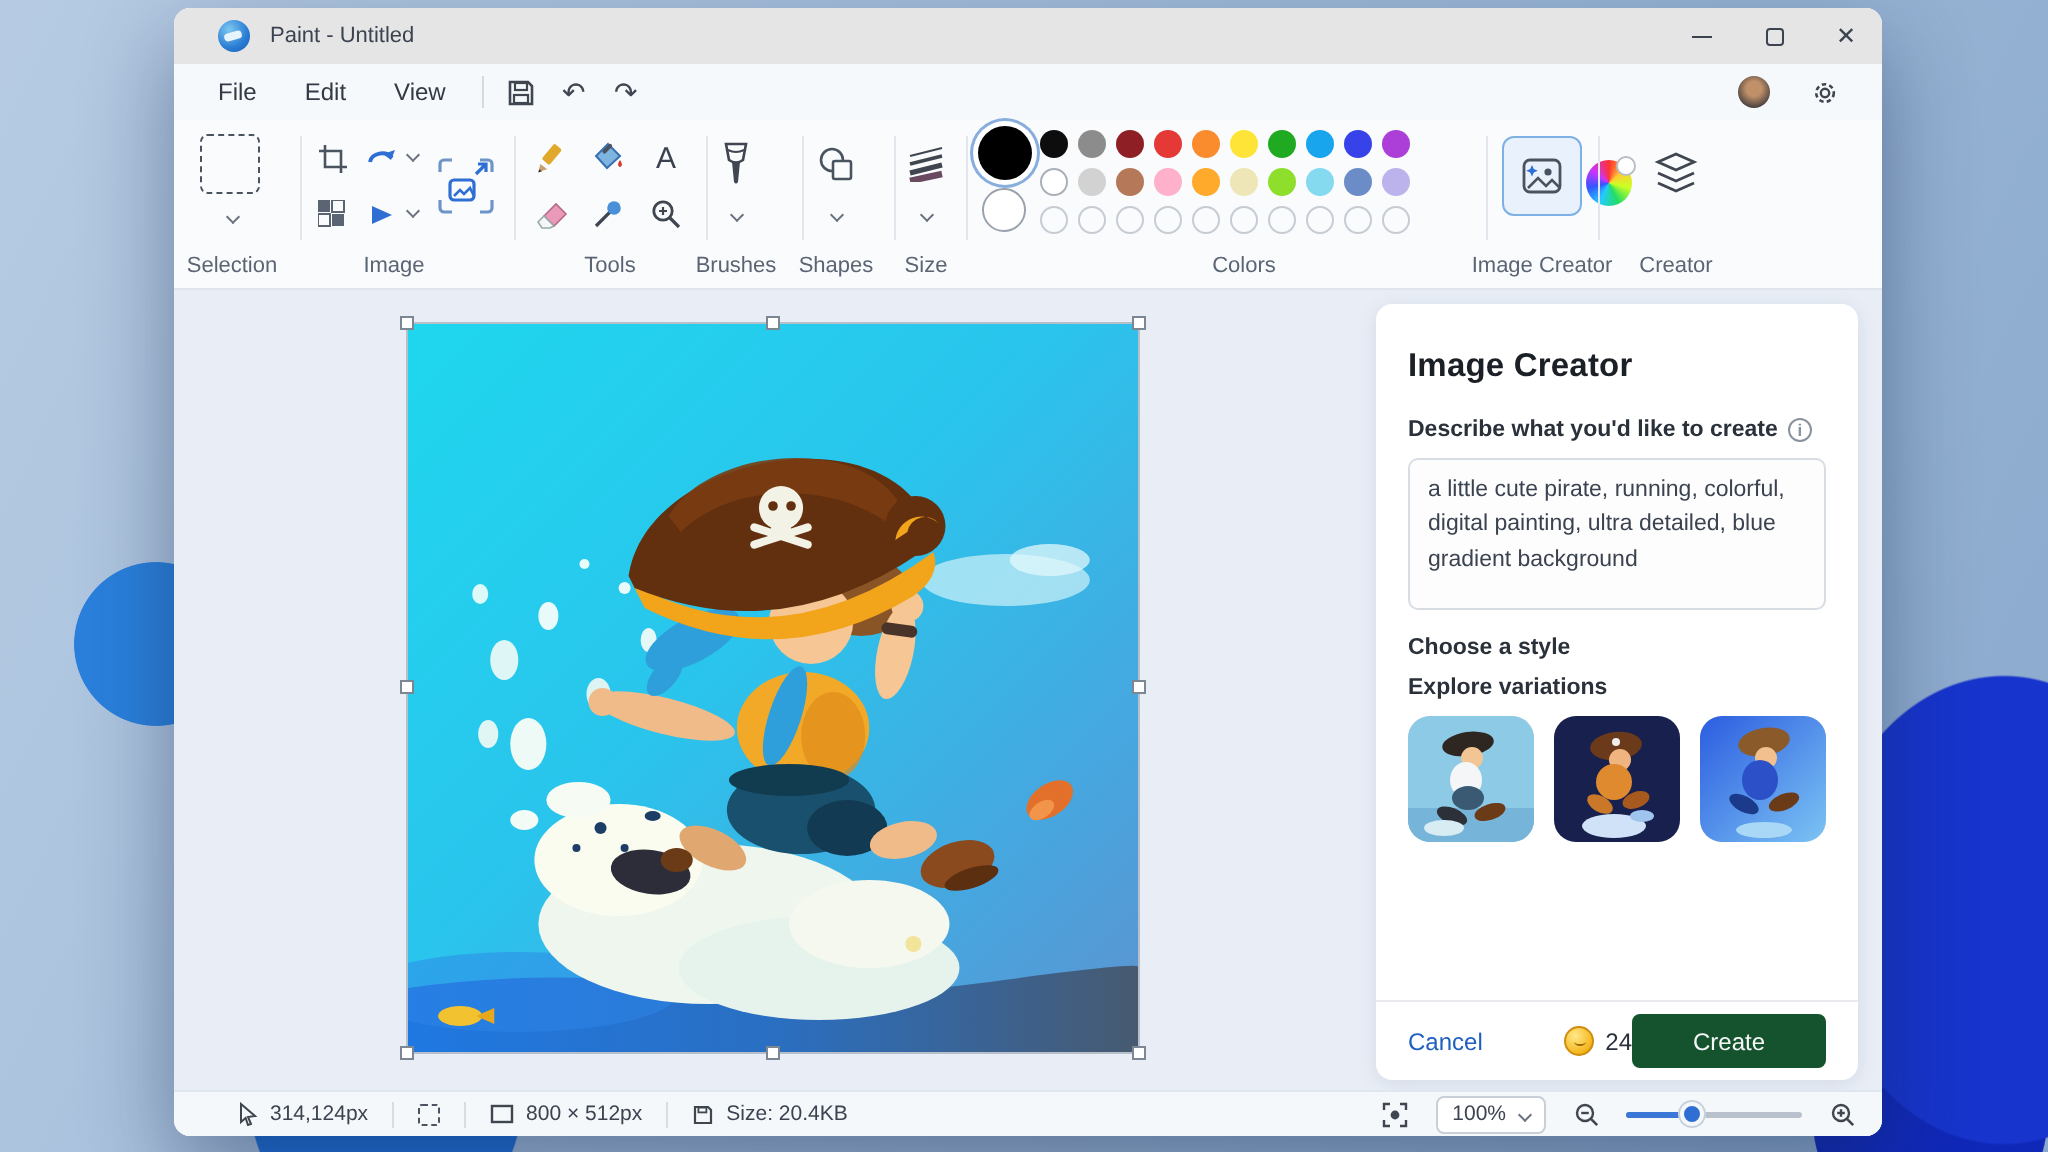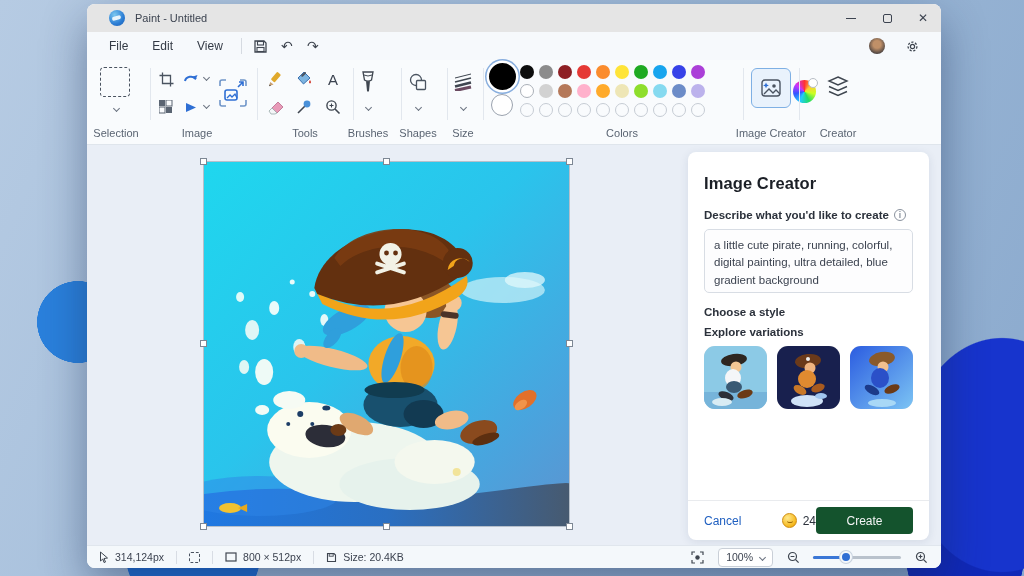--- a/index.html
+++ b/index.html
@@ -64,21 +64,21 @@
   .canvas-wrap { position:absolute; left:117px; top:17px; width:365px; height:364px; outline:1px solid #b6bfca; }
   .canvas-wrap svg.art { width:100%; height:100%; display:block; }
   .handle { position:absolute; width:7px; height:7px; background:#fff; border:1px solid #7d8794; }
   
   .panel { position:absolute; left:601px; top:7px; width:241px; height:388px; background:#fff; border-radius:8px;
     box-shadow:0 2px 10px rgba(30,50,90,.10); padding:16px; }
   .panel h2 { font-size:16.5px; color:#1b1f26; margin:6px 0 16px; letter-spacing:.1px; }
   .field-label { font-size:11.5px; font-weight:bold; color:#2b313b; margin-bottom:8px; display:flex; align-items:center; gap:5px; }
   .info-i { width:12px; height:12px; border:1px solid #8a929e; border-radius:50%; color:#8a929e; font-size:8.5px;
     display:inline-flex; align-items:center; justify-content:center; font-style:normal; cursor:pointer; }
-  .prompt-box { width:100%; height:64px; border:1px solid #d8dde4; border-radius:5px; background:#fdfdfe;
+  .prompt-box { width:100%; height:76px; border:1px solid #d8dde4; border-radius:5px; background:#fdfdfe;
     font-size:11.5px; color:#3c4350; line-height:1.5; padding:7px 9px; margin-bottom:13px; cursor:text; }
   .style-select { width:100%; height:40px; border:1px solid #d2d8e0; border-radius:5px; background:#fdfdfe;
     display:flex; align-items:center; padding:0 12px 0 7px; gap:13px; cursor:pointer; font-family:inherit; }
   .style-thumb { width:38px; height:27px; border-radius:3px; position:relative; overflow:hidden;
     background:linear-gradient(115deg,#b8a888 15%,#8a7a5c 40%,#3e3a2c 75%,#26241c); }
   .style-thumb::after { content:""; position:absolute; left:7px; top:4px; width:15px; height:18px; border-radius:50% 45% 48% 50%;
     background:radial-gradient(circle at 40% 40%, #9ec27e, #6e9258 70%, #4a6a3e); }
   .style-name { font-size:12px; font-weight:bold; color:#2b313b; flex:1; text-align:left; }
   .variations { display:flex; gap:10px; margin-top:6px; }
   .var-thumb { width:63px; height:63px; border-radius:11px; overflow:hidden; border:none; padding:0; cursor:pointer; background:#ddd; }
@@ -86,21 +86,21 @@
   .panel-footer { position:absolute; left:0; right:0; bottom:0; height:40px; border-top:1px solid #e9ebee;
     display:flex; align-items:center; padding:0 16px; }
   .cancel-btn { border:none; background:none; color:#1f5fc0; font-size:12px; cursor:pointer; font-family:inherit; padding:0; }
   .credits { margin-left:auto; display:flex; align-items:center; gap:6px; font-size:12px; color:#2b313b; }
   .coin { width:15px; height:15px; border-radius:50%; background:radial-gradient(circle at 35% 30%, #ffe88a, #f5b81e 70%, #d89210); border:1px solid #cf8c0e; position:relative;}
   .coin::after{content:""; position:absolute; left:4px; top:5px; width:6px; height:3px; border-bottom:1.2px solid #9c6a08; border-radius:50%;}
   .create-btn { margin-left:0; width:97px; height:27px; border:none; border-radius:4px; background:#14532d;
     color:#f5f6f7; font-size:12px; font-family:inherit; }
   
   .statusbar { height:23px; background:#f4f8fb; border-top:1px solid #e0e6ed; display:flex; align-items:center;
-    font-size:10.5px; color:#3c4350; padding:0 4px; position:relative; }
+    font-size:10.5px; color:#3c4350; padding:0 24px; position:relative; }
   .sb-item { display:flex; align-items:center; gap:6px; padding:0 8px; }
   .sb-div { width:1px; height:13px; background:#d8dde4; margin:0 4px; }
   .sb-right { position:absolute; right:10px; display:flex; align-items:center; gap:10px; }
   .zoom-select { height:19px; border:1px solid #c9cfd7; border-radius:4px; background:#fff; display:flex; align-items:center;
     gap:7px; padding:0 7px; font-size:10.5px; color:#3c4350; cursor:pointer; font-family:inherit;}
   .slider { width:88px; height:3px; background:#b9c2cc; border-radius:2px; position:relative; cursor:pointer; }
   .slider .fill { position:absolute; left:0; top:0; height:3px; width:38%; background:#3a77d6; border-radius:2px; }
   .slider .thumb { position:absolute; left:calc(38% - 6px); top:-5px; width:12px; height:12px; border-radius:50%;
     background:#2f6fd4; border:2px solid #f4f8fb; box-shadow:0 0 0 1px #c8d2de; }
   .dashed-sq { width:11px; height:11px; border:1.3px dashed #4a5360; border-radius:2px; }

